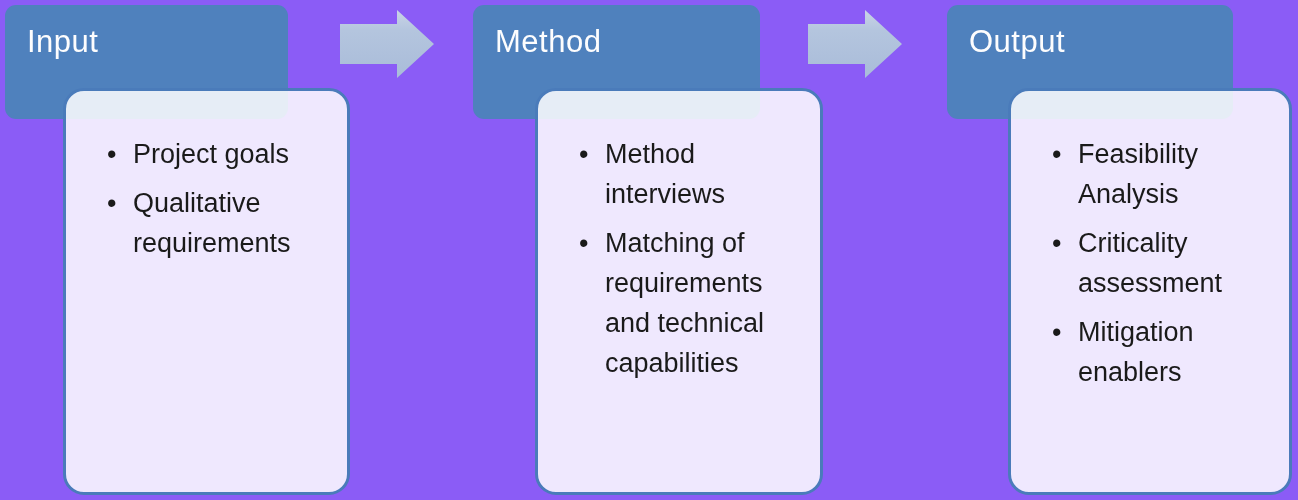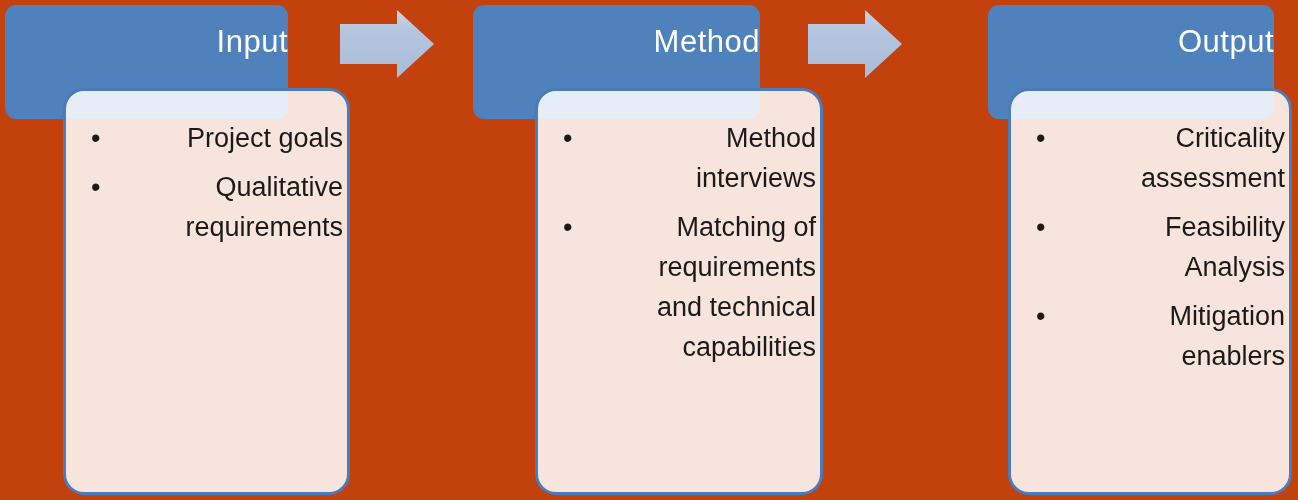--- a/index.html
+++ b/index.html
@@ -5,23 +5,22 @@
   html, body {
     margin: 0;
     padding: 0;
     background: #ffffff;
     font-family: "Liberation Sans", sans-serif;
   }
   .canvas {
     position: relative;
     width: 1298px;
     height: 500px;
-    background: #c2410c;
+    background: #8b5cf6;
     overflow: hidden;
-    text-align: right;
   }
   .step-header {
     position: absolute;
     top: 5px;
     height: 114px;
     background: var(--accent, #4f81bd);
     border-radius: 11px;
     box-sizing: border-box;
     padding: 19px 0 0 22px;
     color: #fdfdfe;
@@ -34,21 +33,21 @@
     position: absolute;
     top: 88px;
     height: 407px;
     background: rgba(255, 255, 255, 0.86);
     border: 3px solid #4a7bba;
     border-radius: 21px;
     box-sizing: border-box;
     z-index: 2;
   }
   ul.bullets {
-    margin: 0;
+    margin: 16px;
     padding: 27px 4px 0 25px;
     list-style: none;
     font-size: 27px;
     line-height: 40px;
     color: #1a1a1a;
   }
   ul.bullets li {
     position: relative;
     padding-left: 26px;
     margin-bottom: 9px;
@@ -111,27 +110,27 @@
     <defs>
       <linearGradient id="arrowGrad2" x1="0" y1="0" x2="0" y2="1">
         <stop offset="0" stop-color="#c9d4e6"></stop>
         <stop offset="0.3" stop-color="#b4c5de"></stop>
         <stop offset="1" stop-color="#a9bcd9"></stop>
       </linearGradient>
     </defs>
     <polygon points="0,14 57,14 57,0 94,34 57,68 57,54 0,54" fill="url(#arrowGrad2)"></polygon>
   </svg>
 
-  <div class="step-header" style="left:947px; width:286px;margin-left:41px;">
+  <div class="step-header" style="left:947px; width:286px;">
     <span>Output</span>
   </div>
   <div class="step-body" style="left:1008px; width:284px;">
     <ul class="bullets">
+      <li>Feasibility
+Analysis</li>
       <li>Criticality
 assessment</li>
-      <li>Feasibility
-Analysis</li>
       <li>Mitigation
 enablers</li>
     </ul>
   </div>
 
 </div>
 
 </body></html>

